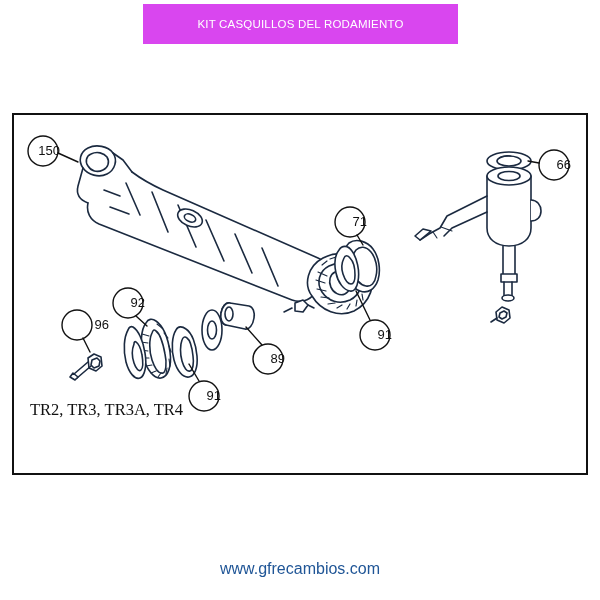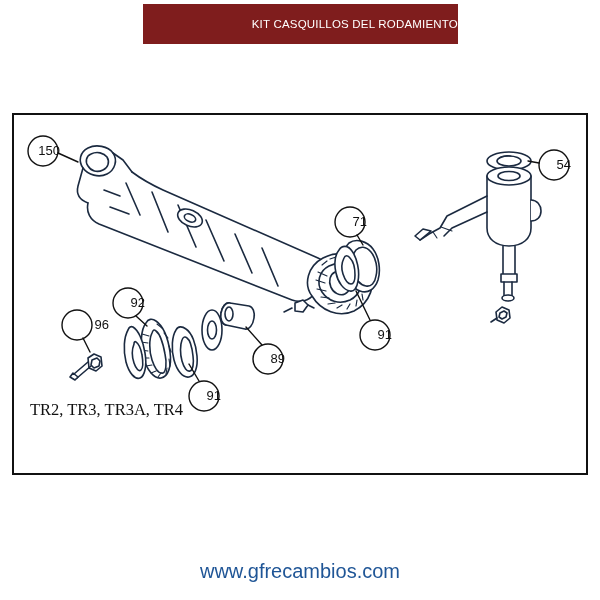--- a/index.html
+++ b/index.html
@@ -19,24 +19,24 @@
     width: 600px;
     height: 600px;
   }
   
   .banner {
     position: absolute;
     left: 143px;
     top: 4px;
     width: 315px;
     height: 40px;
-    background: #7f1d1d;
+    background: #d946ef;
     display: flex;
     align-items: center;
-    justify-content: flex-end;
+    justify-content: center;
   }
   .banner-text {
     color: #ffffff;
     font-size: 11.5px;
     letter-spacing: 0.2px;
     font-family: "Liberation Sans", sans-serif;
     text-align: center;
     white-space: nowrap;
   }
   
@@ -87,21 +87,21 @@
     line-height: 18px;
   }
   
   .footer {
     position: absolute;
     left: 0;
     top: 560px;
     width: 600px;
     text-align: center;
     color: #1f5596;
-    font-size: 20px;
+    font-size: 16px;
     font-family: "Liberation Sans", sans-serif;
   }
 </style>
 </head>
 <body>
 
 <div id="page">
 
   <div class="banner">
     <div class="banner-text">KIT CASQUILLOS DEL RODAMIENTO</div>
@@ -238,21 +238,21 @@
         <circle cx="268" cy="359" r="15" fill="#ffffff"></circle>
         <path d="M262,345 L246,327"></path>
 
         <circle cx="204" cy="396" r="15" fill="#ffffff"></circle>
         <path d="M199,381 L189,364"></path>
       </g>
     </g>
   </svg>
 
   <div class="callout" style="left:26px; top:142px;">150</div>
-  <div class="callout" style="left:537px; top:156px;">54</div>
+  <div class="callout" style="left:537px; top:156px;">66</div>
   <div class="callout" style="left:333px; top:213px;">71</div>
   <div class="callout" style="left:111px; top:294px;">92</div>
   <div class="callout" style="left:358px; top:326px;">91</div>
   <div class="callout" style="left:75px; top:316px;">96</div>
   <div class="callout" style="left:251px; top:350px;">89</div>
   <div class="callout" style="left:187px; top:387px;">91</div>
 
   <div class="caption caption-line1">TR2, TR3, TR3A, TR4</div>
 
   <div class="footer">www.gfrecambios.com</div>

